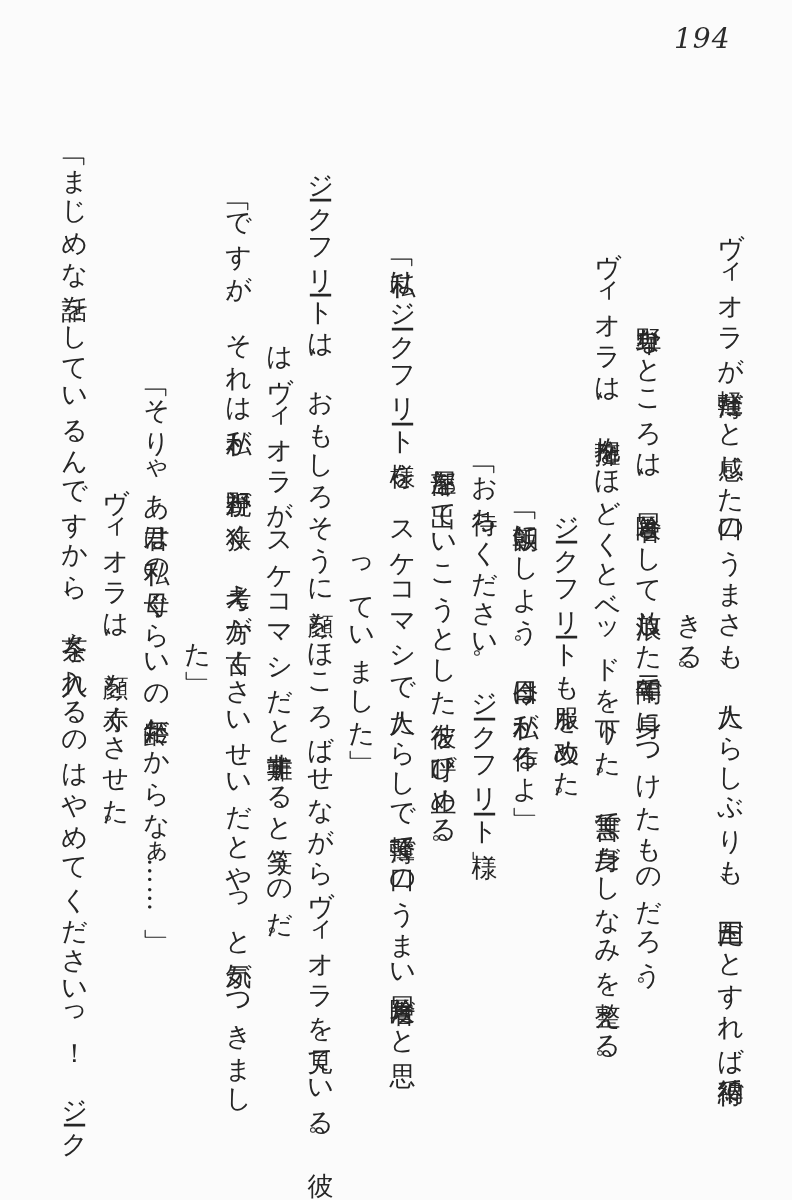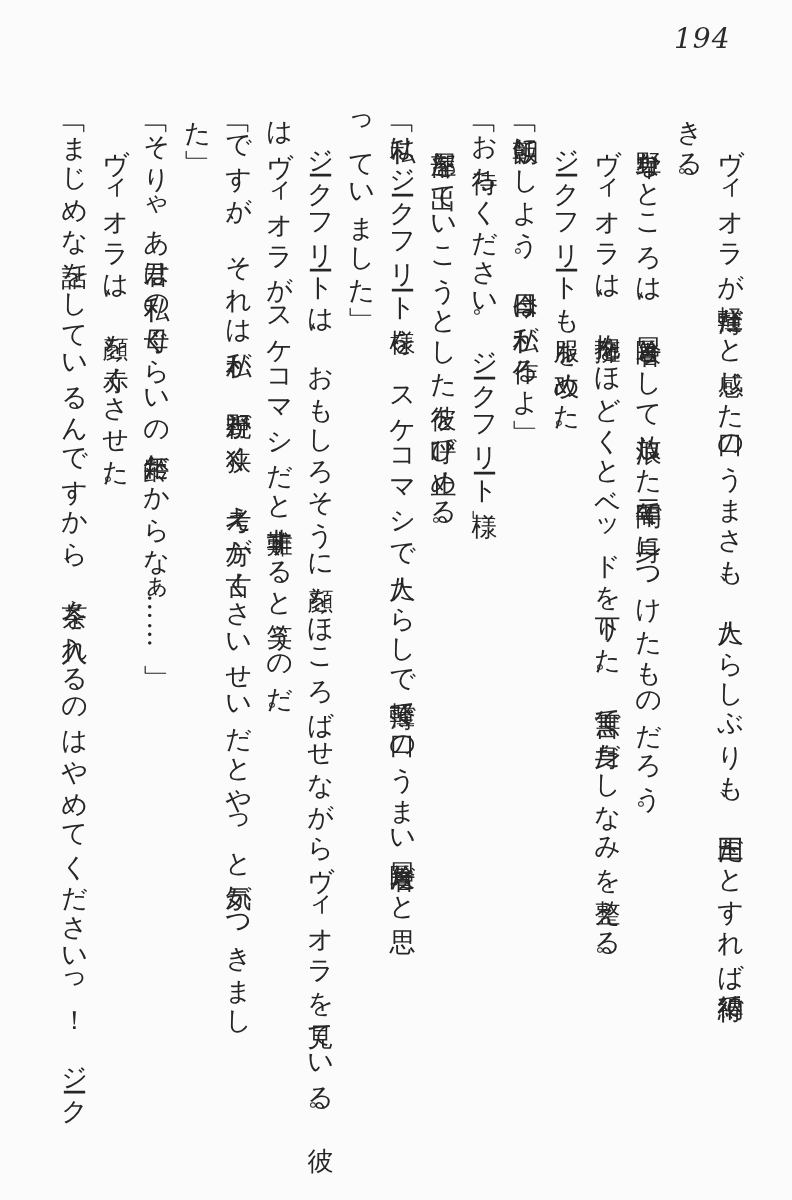--- a/index.html
+++ b/index.html
@@ -11,20 +11,21 @@
     height: 1200px;
     position: relative;
     background: #fbfbfb;
     overflow: hidden;
     font-family: "DejaVu Serif", "Liberation Serif", serif;
   }
   .page {
     position: absolute;
     inset: 0;
     background: #fbfbfb;
+    text-align: center;
   }
   .page-number {
     position: absolute;
     top: 22px;
     left: 674px;
     font-family: "DejaVu Serif", serif;
     font-style: italic;
     font-size: 28px;
     letter-spacing: 1px;
     color: #2b2b2b;

